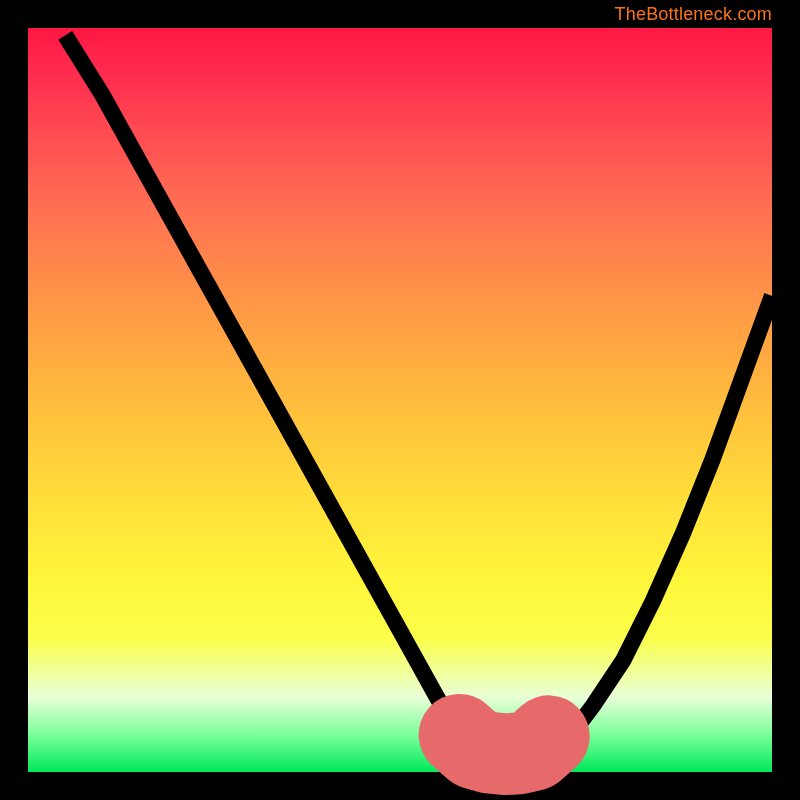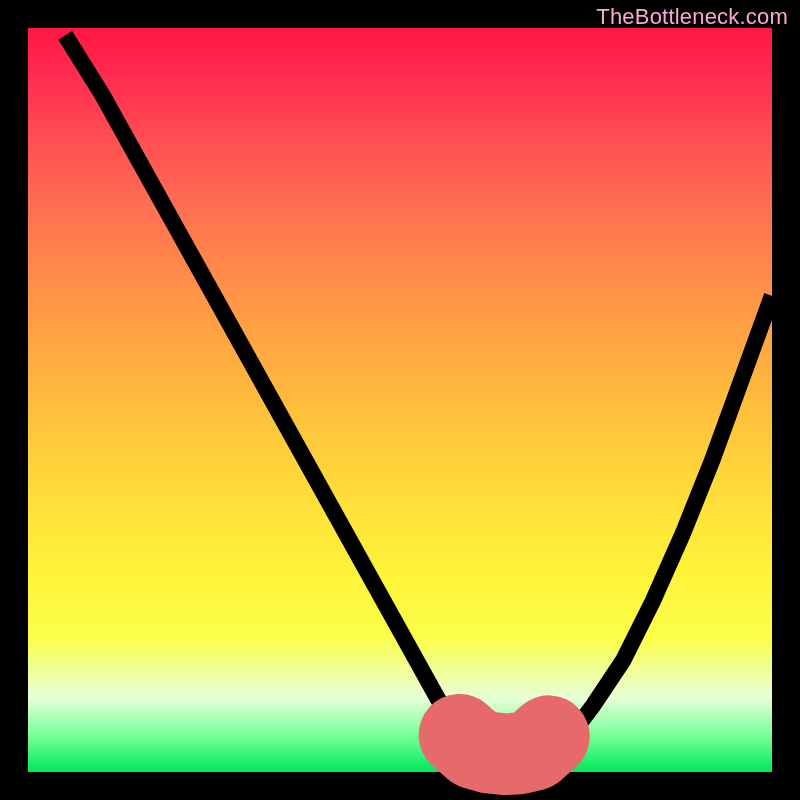--- a/index.html
+++ b/index.html
@@ -7,23 +7,23 @@
     width: 800px;
     height: 800px;
     background: #000;
     position: relative;
     font-family: Arial, sans-serif;
     overflow: hidden;
   }
   .watermark {
     position: absolute;
     top: 4px;
-    right: 12px;
-    color: #f9a8d4;
-    font-size: 22px;
+    right: 28px;
+    color: #f97316;
+    font-size: 18px;
     font-weight: 400;
     z-index: 10;
     letter-spacing: 0.2px;
   }
   .chart-frame {
     position: absolute;
     left: 28px;
     top: 28px;
     width: 744px;
     height: 744px;

